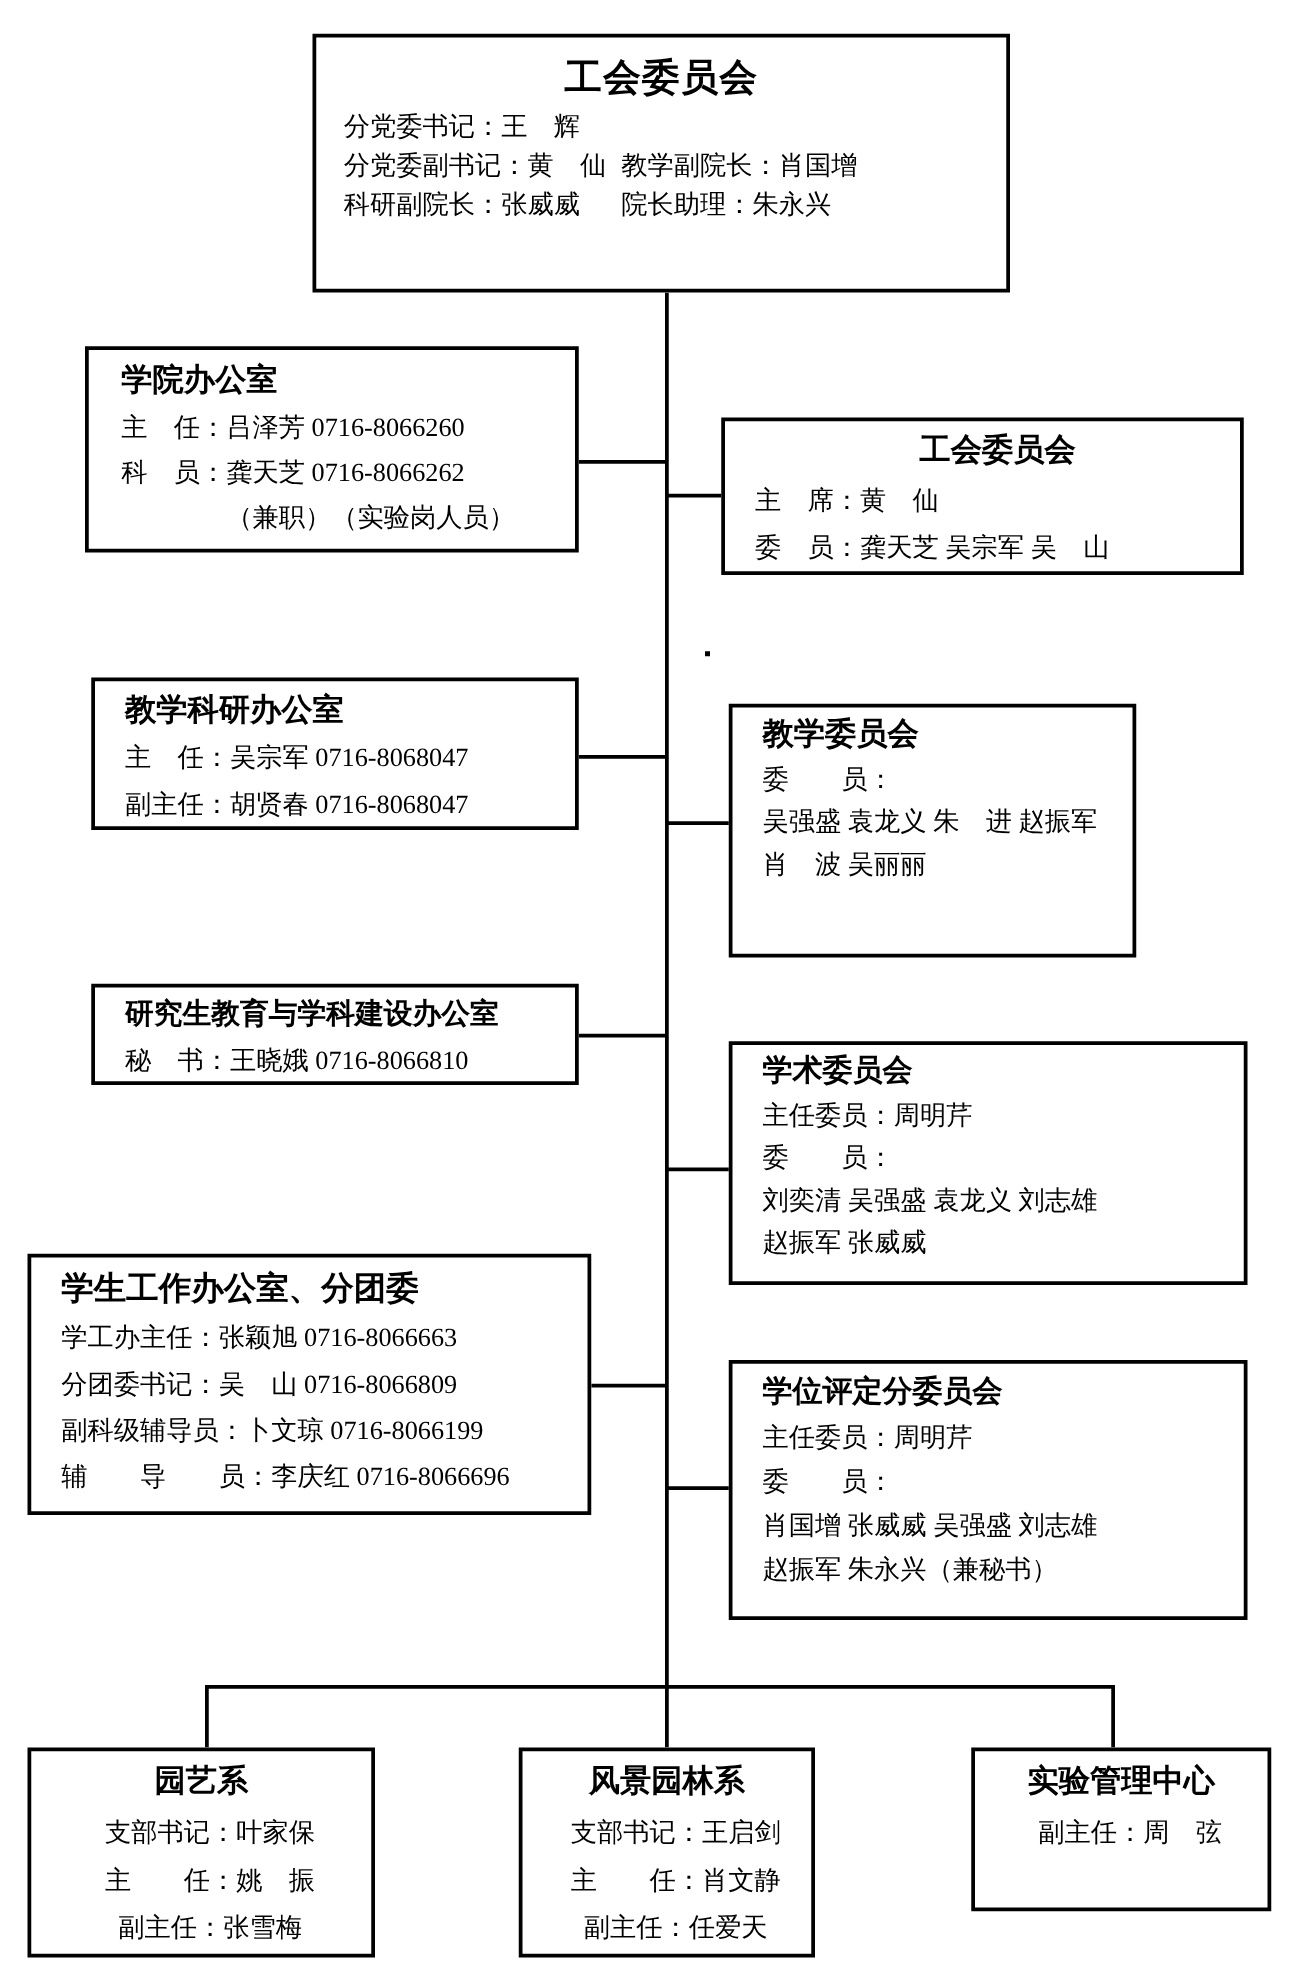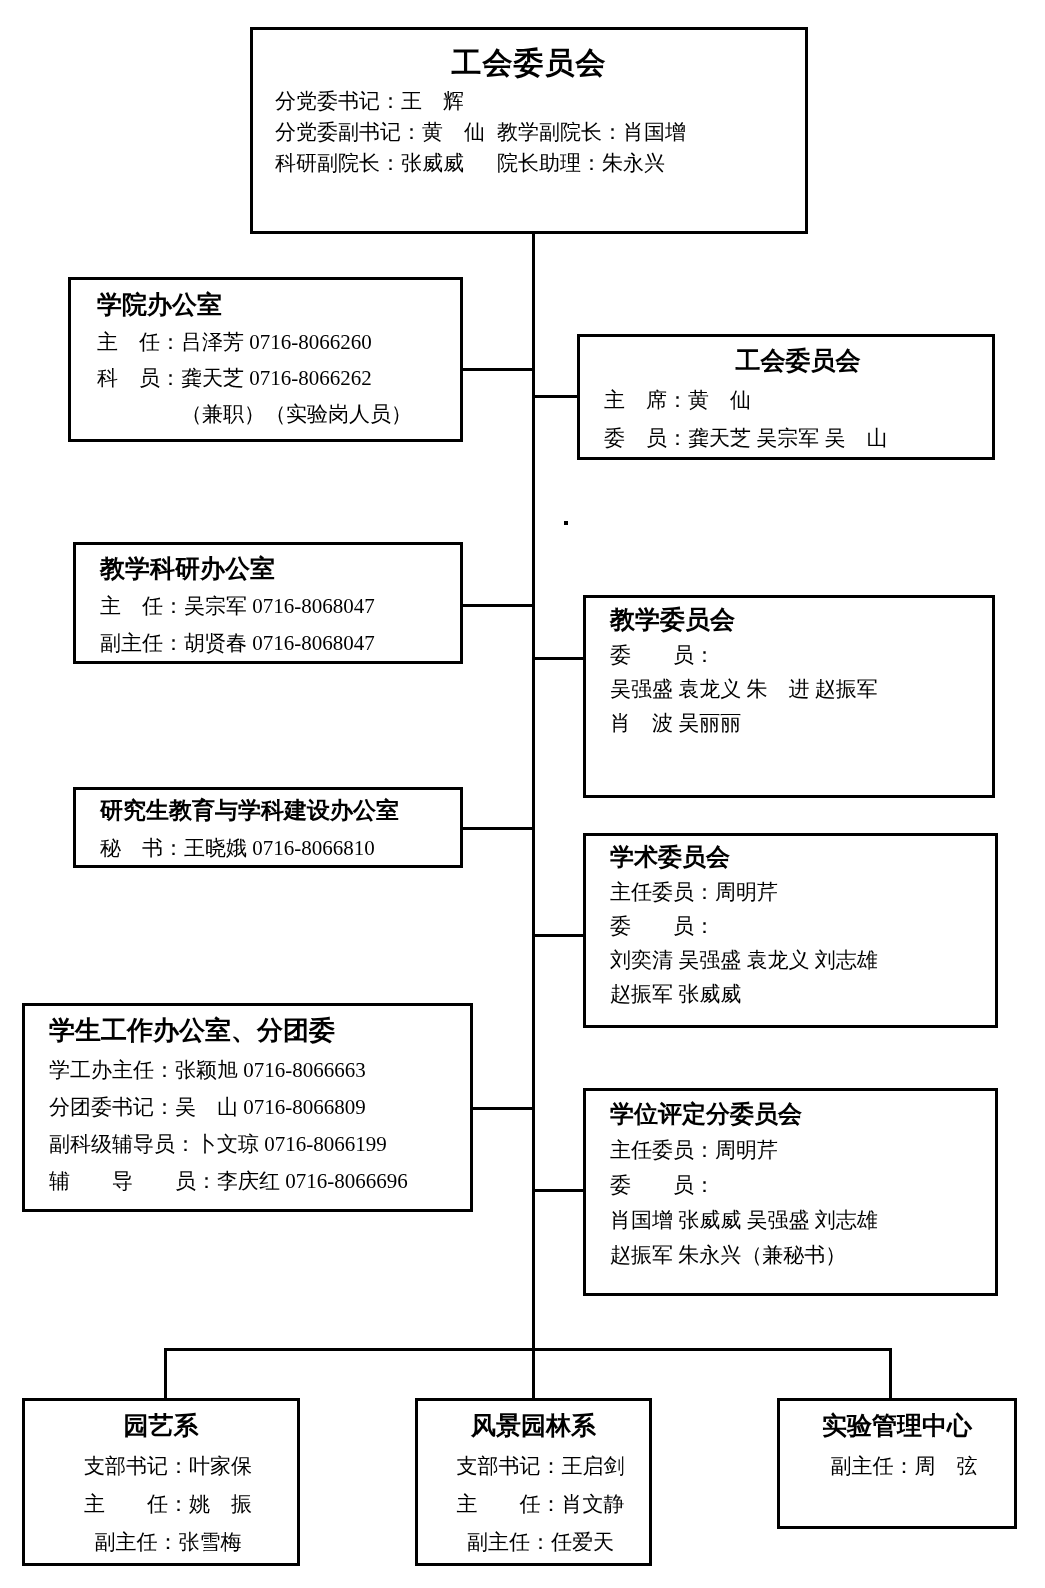--- a/index.html
+++ b/index.html
@@ -100,23 +100,22 @@
   #box-union {
     left: 577px; top: 334px;
     width: 418px; height: 126px;
     padding: 4px 0 0 12px;
   }
   #box-union .title { text-align: center; font-size: 25px; line-height: 40px; padding-left: 12px; }
   #box-union .line { font-size: 21px; line-height: 38px; padding-left: 12px; }
 
   #box-teach-comm {
     left: 583px; top: 563px;
-    width: 412px; height: 203px;
+    width: 326px; height: 203px;
     padding: 3px 0 0 12px;
-    margin-top: 32px;
   }
   #box-teach-comm .title { text-align: left; font-size: 25px; line-height: 37px; padding-left: 12px; }
   #box-teach-comm .line { font-size: 21px; line-height: 34px; padding-left: 12px; }
 
   #box-acad-comm {
     left: 583px; top: 833px;
     width: 415px; height: 195px;
     padding: 3px 0 0 12px;
   }
   #box-acad-comm .title { text-align: left; font-size: 24px; line-height: 36px; padding-left: 12px; }

